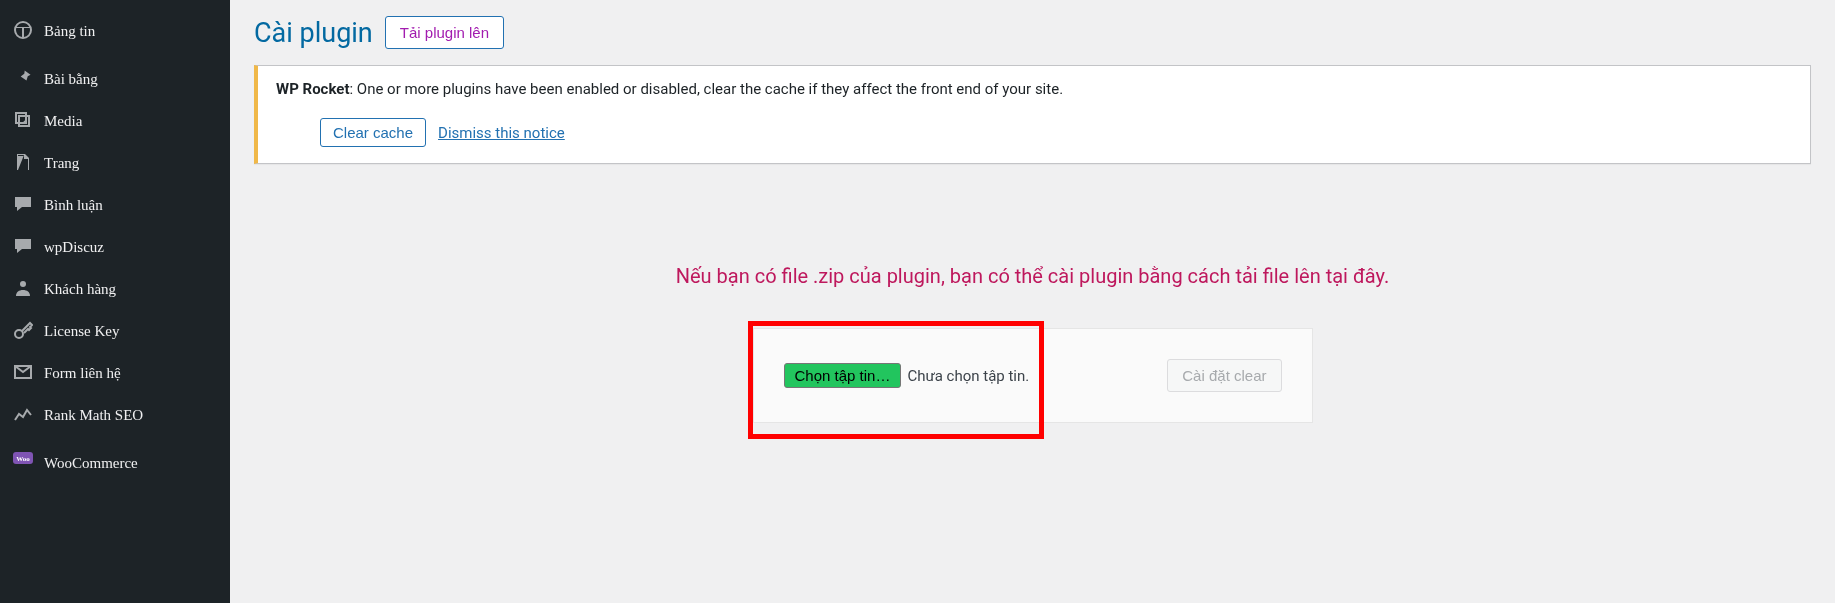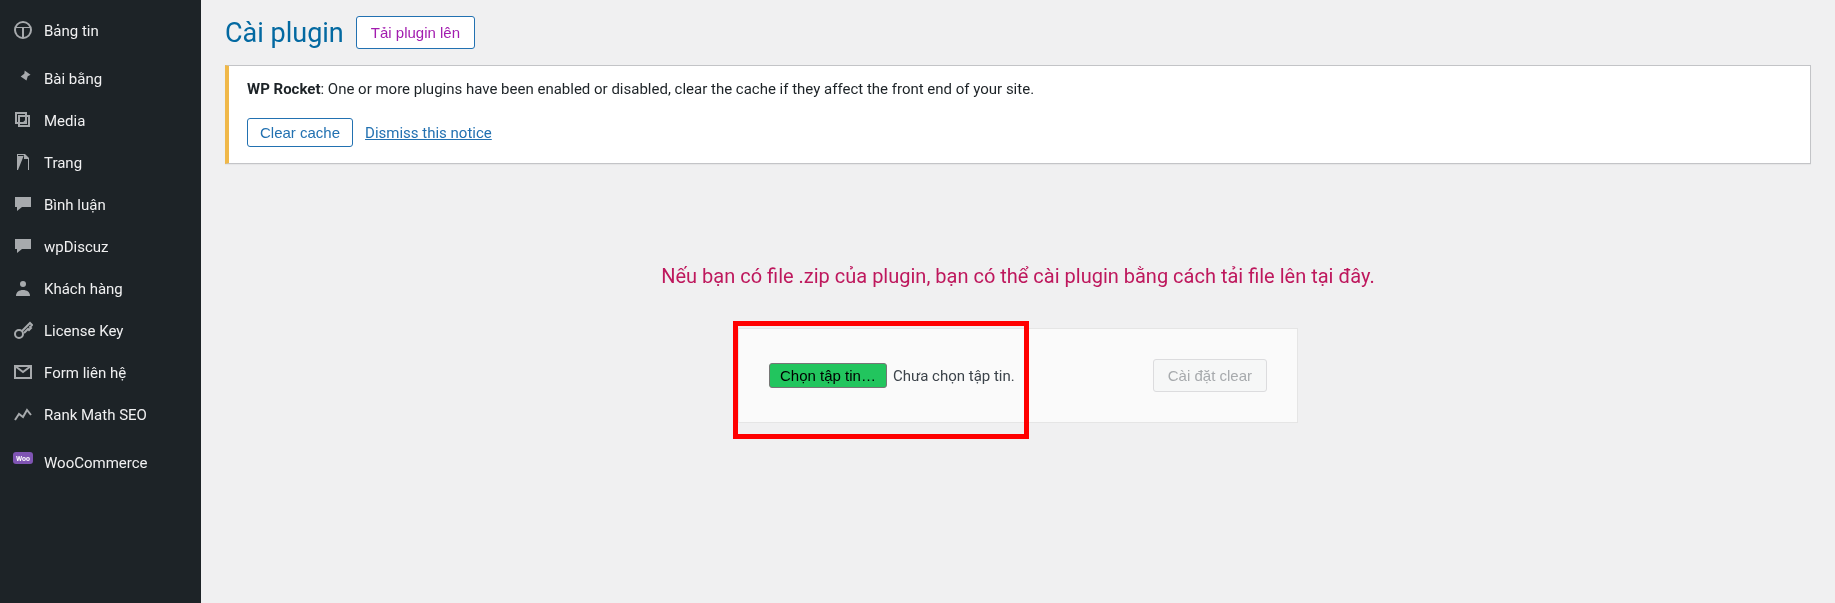--- a/index.html
+++ b/index.html
@@ -10,26 +10,27 @@
     color: #1d2327;
     background: #f0f0f1;
     width: 1835px;
     height: 603px;
     overflow: hidden;
   }
   .layout { display: flex; height: 100%; }
 
   
   .sidebar {
-    width: 201px;
+    width: 230px;
     background: #1d2327;
     color: #f0f0f1;
     display: flex;
     flex-direction: column;
     padding-top: 10px;
+    font-family: Liberation Serif, serif;
   }
   .sidebar-item {
     display: flex;
     align-items: center;
     padding: 10px 12px;
     color: #f0f0f1;
     cursor: pointer;
     font-size: 15px;
   }
   .sidebar-item .icon {
@@ -72,20 +73,21 @@
   .notice-text { margin-bottom: 20px; }
   .notice-actions { display: flex; align-items: center; gap: 12px; }
   .clear-cache-btn {
     border: 1px solid #2271b1;
     background: #fff;
     color: #2271b1;
     padding: 5px 12px;
     font-size: 15px;
     border-radius: 3px;
     cursor: pointer;
+    margin-left: 44px;
   }
   .dismiss-link { color: #2271b1; text-decoration: underline; cursor: pointer; font-size: 15px; }
 
   .upload-instructions {
     text-align: center;
     font-size: 20px;
     color: #be185d;
     margin-top: 100px;
     margin-bottom: 40px;
   }

